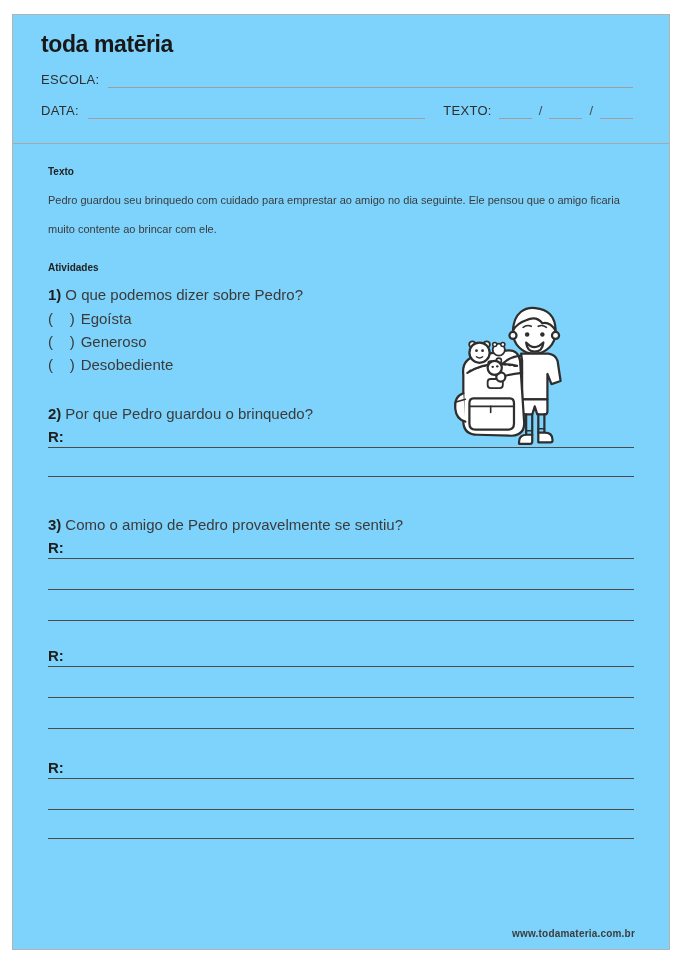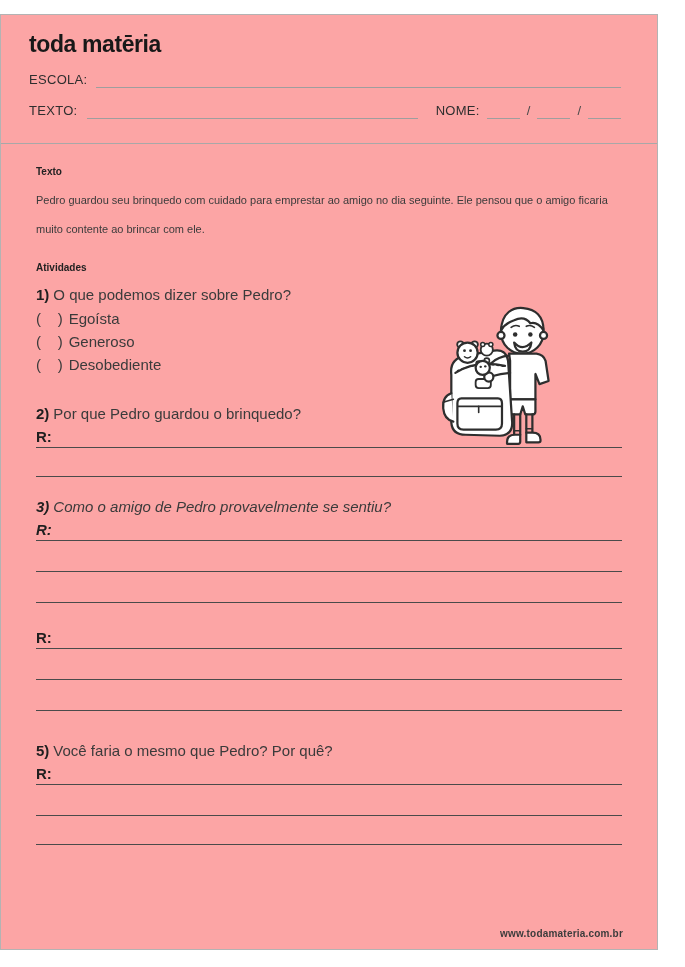--- a/index.html
+++ b/index.html
@@ -2,22 +2,22 @@
 <html><head>
 <meta charset="utf-8">
 <style>
   html,body{margin:0;padding:0;}
   body{
     width:685px;height:967px;position:relative;background:#ffffff;
     font-family:"Liberation Sans","DejaVu Sans",sans-serif;color:#3b3b3b;
     -webkit-font-smoothing:antialiased;
   }
   .frame{
-    position:absolute;left:0;top:14px;width:658px;height:936px;
-    border:1px solid #b3b3b3;box-sizing:border-box;background:#fca5a5;
+    position:absolute;left:12px;top:14px;width:658px;height:936px;
+    border:1px solid #b3b3b3;box-sizing:border-box;background:#7dd3fc;
   }
   
   .header{
     height:129px;border-bottom:1px solid #a8a8a8;box-sizing:border-box;
     padding:16px 36px 0 28px;
   }
   .logo{
     font-size:23px;font-weight:700;color:#181818;letter-spacing:-0.4px;line-height:26px;
   }
   .field-row{display:flex;align-items:flex-end;margin-top:15px;text-align:center;}
@@ -34,21 +34,21 @@
   }
   .section-heading{margin-top:17px;font-size:10px;font-weight:700;color:#222;line-height:22px;}
   .ws-paragraph{margin-top:3px;font-size:11px;line-height:29px;color:#3b3b3b;max-width:585px;}
   .atividades-heading{margin-top:13px;}
   .q-line{margin-top:4px;font-size:15px;line-height:24px;color:#3b3b3b;}
   .q-num{font-weight:700;color:#1f1f1f;margin-right:4px;}
   .option{font-size:15px;line-height:23px;color:#3b3b3b;}
   .opt-paren{white-space:pre;margin-right:6px;color:#3b3b3b;}
   .question{position:relative;}
   .q2{margin-top:26px;}
-  .q3{margin-top:18px;font-style:italic;}
+  .q3{margin-top:36px;}
   .q4{margin-top:24px;}
   .q5{margin-top:28px;}
   .answer-first{
     height:21px;border-bottom:1.5px solid #4a4a4a;font-size:15px;font-weight:700;color:#1f1f1f;
     line-height:21px;
   }
   .answer-line{height:28px;border-bottom:1.5px solid #4a4a4a;}
   .answer-line.tall{height:30px;}
   
   .illustration{position:absolute;left:436px;top:141px;width:132px;height:152px;}
@@ -65,23 +65,23 @@
 
   <div class="header">
     <div class="logo">toda matēria</div>
 
     <div class="field-row">
       <span class="field-label">ESCOLA:</span>
       <span class="field-line"></span>
     </div>
 
     <div class="field-row">
+      <span class="field-label">DATA:</span>
+      <span class="field-line nome-line"></span>
       <span class="field-label">TEXTO:</span>
-      <span class="field-line nome-line"></span>
-      <span class="field-label">NOME:</span>
       <span class="date-seg"></span>
       <span class="date-slash">/</span>
       <span class="date-seg"></span>
       <span class="date-slash">/</span>
       <span class="date-seg"></span>
     </div>
   </div>
 
   <div class="content">
 
@@ -123,23 +123,20 @@
       <div class="answer-line tall"></div>
     </div>
 
     <div class="question q4">
       <div class="answer-first"><span>R:</span></div>
       <div class="answer-line tall"></div>
       <div class="answer-line tall"></div>
     </div>
 
     <div class="question q5">
-      <div class="q-line">
-        <span class="q-num">5)</span><span>Você faria o mesmo que Pedro? Por quê?</span>
-      </div>
       <div class="answer-first"><span>R:</span></div>
       <div class="answer-line tall"></div>
       <div class="answer-line"></div>
     </div>
 
     <div class="illustration">
       <svg width="132" height="152" viewBox="0 0 130 150" xmlns="http://www.w3.org/2000/svg">
         <g stroke="#2e2e2e" stroke-width="2.2" fill="none" stroke-linecap="round" stroke-linejoin="round">
 
           <circle cx="84" cy="30" r="21" fill="#fff"></circle>

